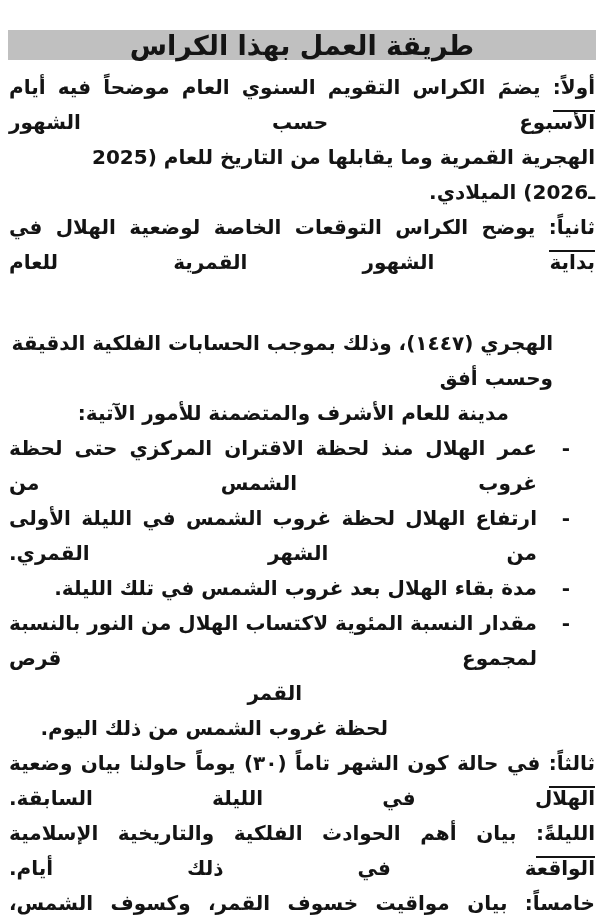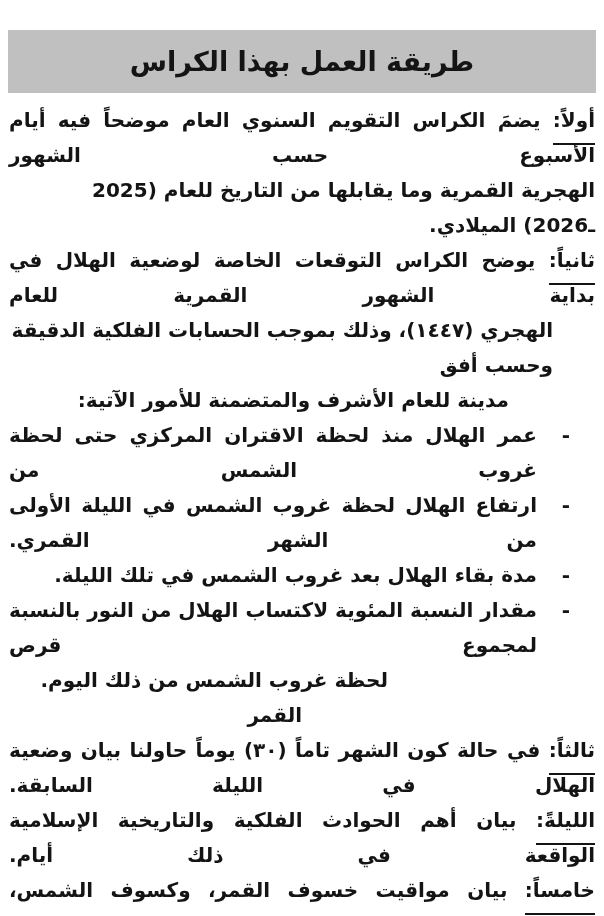--- a/index.html
+++ b/index.html
@@ -7,21 +7,21 @@
     width:604px;height:916px;
     background:#ffffff;
     font-family:"DejaVu Sans", sans-serif;
     font-weight:bold;
     color:#141414;
     overflow:hidden;
   }
   .page{position:relative;width:604px;height:916px;}
   .title-bar{
     margin:30px 8px 0 8px;
-    height:63px;
+    height:30px;
     background:#c0c0c0;
     display:flex;align-items:center;justify-content:center;
   }
   .title-bar .t{
     font-size:27px;
     letter-spacing:0;
     direction:rtl;
   }
   .content{
     direction:rtl;
@@ -55,21 +55,21 @@
   <div class="title-bar">
     <div class="t">طريقة العمل بهذا الكراس</div>
   </div>
 
   <div class="content">
 
     <div class="ln jl"><span class="lbl">أولاً:</span> <span>يضمَ الكراس التقويم السنوي العام موضحاً فيه أيام الأسبوع حسب الشهور</span></div>
     <div class="ln rl" style="margin-left:44px;">الهجرية القمرية وما يقابلها من التاريخ للعام (‪2025 ـ2026‬) الميلادي.</div>
 
     <div class="ln jl"><span class="lbl">ثانياً:</span> <span>يوضح الكراس التوقعات الخاصة لوضعية الهلال في بداية الشهور القمرية للعام</span></div>
-    <div class="ln rl" style="margin-right:42px;">الهجري (١٤٤٧)، وذلك بموجب الحسابات الفلكية الدقيقة وحسب أفق</div>
+    <div class="ln rl" style="margin-right:42px;margin-top:46px;">الهجري (١٤٤٧)، وذلك بموجب الحسابات الفلكية الدقيقة وحسب أفق</div>
     <div class="ln rl" style="margin-right:86px;">مدينة للعام الأشرف والمتضمنة للأمور الآتية:</div>
 
     <div class="bullet ln">
       <span class="dash">-</span>
       <div class="btext j">عمر الهلال منذ لحظة الاقتران المركزي حتى لحظة غروب الشمس من</div>
     </div>
 
     <div class="bullet ln">
       <span class="dash">-</span>
       <div class="btext j">ارتفاع الهلال لحظة غروب الشمس في الليلة الأولى من الشهر القمري.</div>
@@ -77,22 +77,22 @@
 
     <div class="bullet ln">
       <span class="dash">-</span>
       <div class="btext">مدة بقاء الهلال بعد غروب الشمس في تلك الليلة.</div>
     </div>
 
     <div class="bullet ln">
       <span class="dash">-</span>
       <div class="btext j">مقدار النسبة المئوية لاكتساب الهلال من النور بالنسبة لمجموع قرص</div>
     </div>
+    <div class="ln rl" style="margin-right:293px;">القمر</div>
     <div class="ln rl" style="margin-right:207px;">لحظة غروب الشمس من ذلك اليوم.</div>
-    <div class="ln rl" style="margin-right:293px;">القمر</div>
 
     <div class="ln jl"><span class="lbl">ثالثاً:</span> <span>في حالة كون الشهر تاماً (٣٠) يوماً حاولنا بيان وضعية الهلال في الليلة السابقة.</span></div>
 
     <div class="ln jl"><span class="lbl">الليلةً:</span> <span>بيان أهم الحوادث الفلكية والتاريخية الإسلامية الواقعة في ذلك أيام.</span></div>
 
     <div class="ln jl"><span class="lbl">خامساً:</span> <span>بيان مواقيت خسوف القمر، وكسوف الشمس، وتعيين القبلة بمراقبة</span></div>
 
   </div>
 
 </div>

